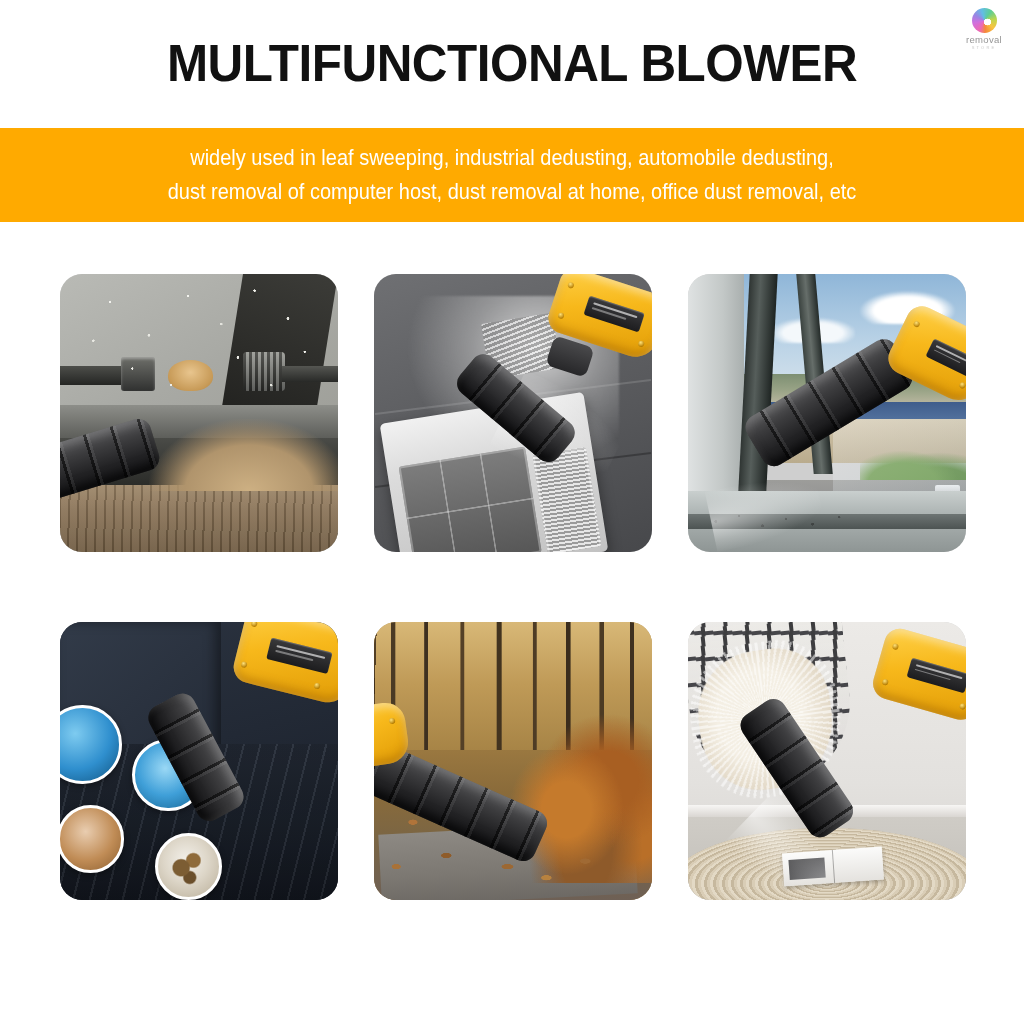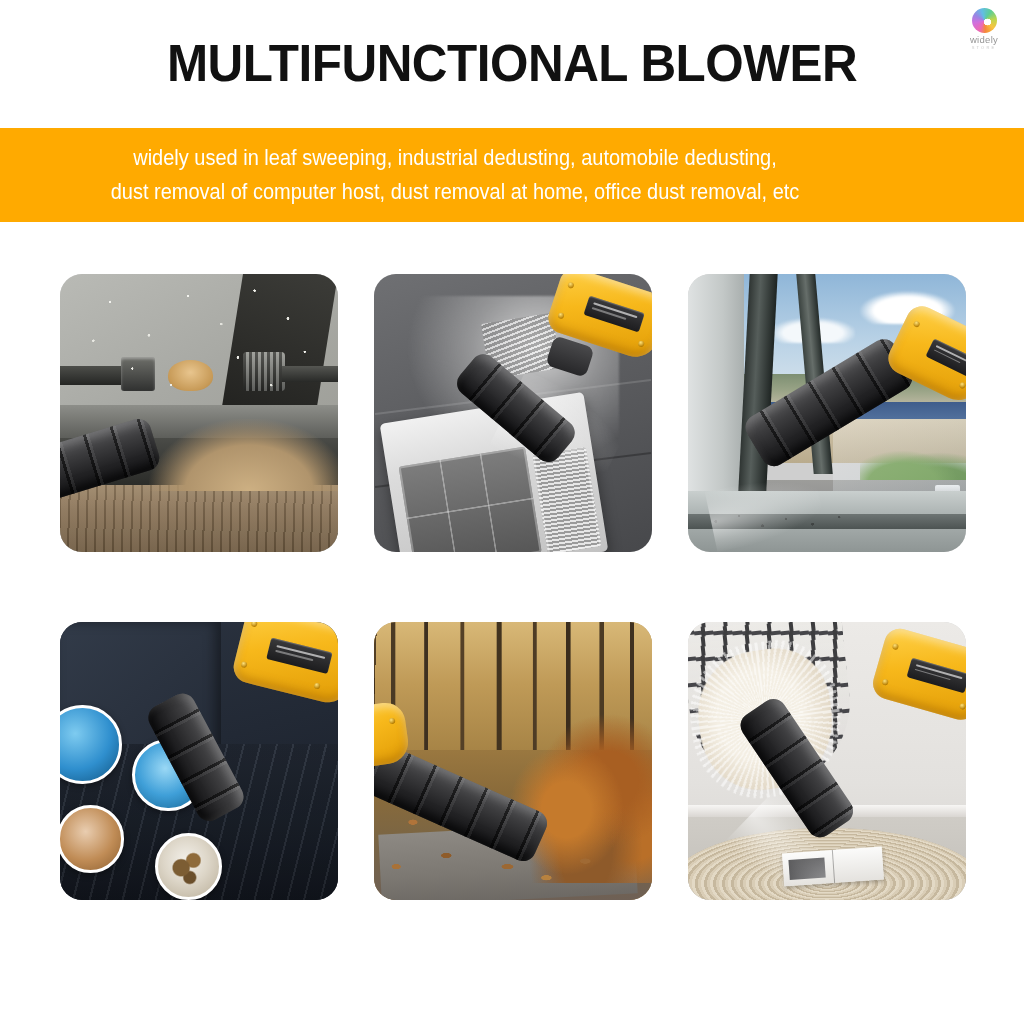--- a/index.html
+++ b/index.html
@@ -75,21 +75,21 @@
   
   .banner {
     position: absolute;
     top: 128px;
     left: 0;
     width: 1024px;
     height: 94px;
     background: #FFAA00;
     display: flex;
     align-items: center;
-    justify-content: flex-start;
+    justify-content: center;
   }
   .banner-text {
     width: 910px;
     text-align: center;
     color: #ffffff;
     font-size: 21.5px;
     line-height: 34px;
     font-family: "Liberation Sans Narrow", "Liberation Sans", sans-serif;
     transform: scaleX(0.93);
   }
@@ -445,21 +445,21 @@
   .c6-headlabel { left:28%; top:34%; width:54%; height:28%; }
   .c6-nozzle { left:32%; top:26%; width:52%; height:18%;
     transform: rotate(56deg); transform-origin: left top; }
   .c6-air { left:18%; top:68%; width:34%; height:26%; transform: rotate(44deg); }
 </style>
 </head>
 <body>
 
 <div class="watermark">
   <div class="wm-mark"></div>
-  <div class="wm-name">widely</div>
+  <div class="wm-name">removal</div>
   <div class="wm-sub">STORE</div>
 </div>
 
 <div class="title">MULTIFUNCTIONAL BLOWER</div>
 
 <div class="banner">
   <div class="banner-text">
     <span class="banner-line">widely used in leaf sweeping, industrial dedusting, automobile dedusting,</span>
     <span class="banner-line">dust removal of computer host, dust removal at home, office dust removal, etc</span>
   </div>

